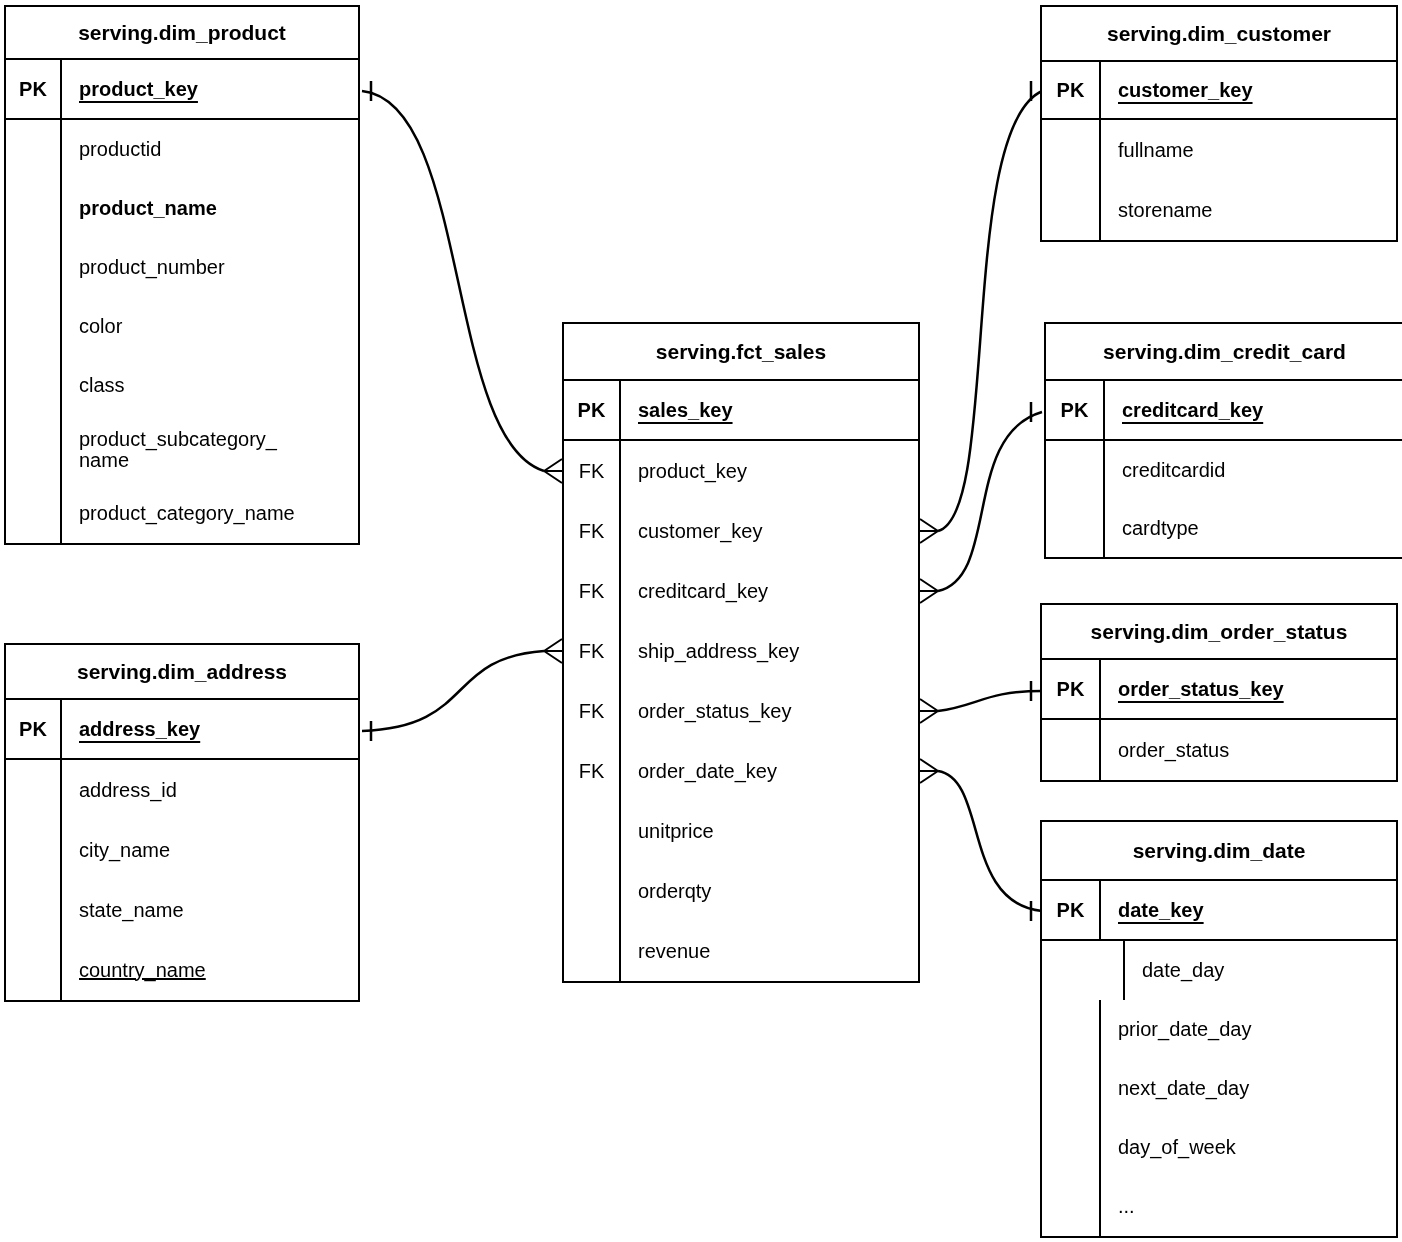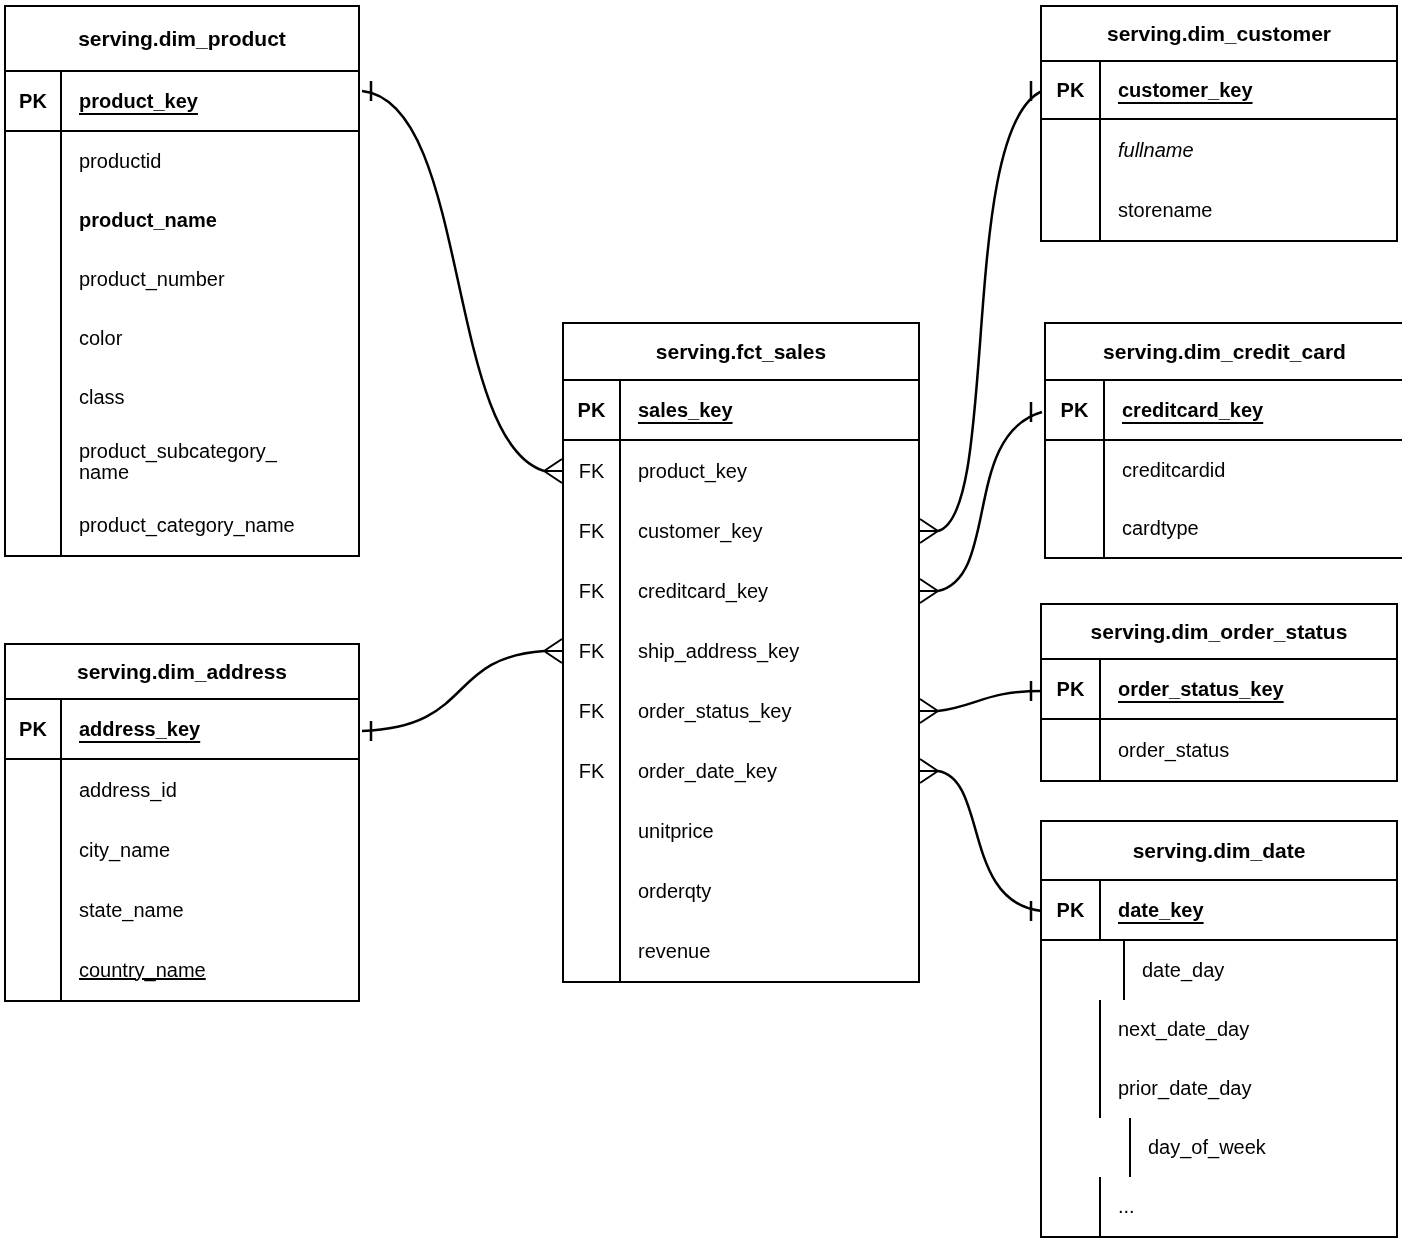--- a/index.html
+++ b/index.html
@@ -59,21 +59,21 @@
 
     <g>
       <path stroke-width="2.5" d="M 938 771 C 988 779, 962 903, 1042 911"></path>
       <path stroke-width="2" d="M 938 771 L 920 759 M 938 771 L 920 771 M 938 771 L 920 783"></path>
       <path stroke-width="2.5" d="M 1031 901 L 1031 921"></path>
     </g>
   </svg>
 
   <div id="tables-root">
       <div class="erd-table" style="left: 4px; top: 5px; width: 356px;">
-        <div class="t-title" style="height: 65px;">serving.dim_product</div>
+        <div class="t-title" style="height: 53px;">serving.dim_product</div>
         <div class="t-row pkrow" style="height: 60px;">
           <div class="keycell" style="width: 56px;">PK</div>
           <div class="namecell"><span>product_key</span></div>
         </div>
         <div class="t-row" style="height: 59px;">
           <div class="keycell" style="width: 56px;"></div>
           <div class="namecell">productid</div>
         </div>
         <div class="t-row" style="height: 59px; font-weight: bold;">
           <div class="keycell" style="width: 56px;"></div>
@@ -100,21 +100,21 @@
           <div class="keycell" style="width: 56px;"></div>
           <div class="namecell">product_category_name</div>
         </div>
       </div>
       <div class="erd-table" style="left: 1040px; top: 5px; width: 358px;">
         <div class="t-title" style="height: 55px;">serving.dim_customer</div>
         <div class="t-row pkrow" style="height: 58px;">
           <div class="keycell" style="width: 59px;">PK</div>
           <div class="namecell"><span>customer_key</span></div>
         </div>
-        <div class="t-row" style="height: 60px; font-style: italic;">
+        <div class="t-row" style="height: 60px;">
           <div class="keycell" style="width: 59px;"></div>
           <div class="namecell">fullname</div>
         </div>
         <div class="t-row" style="height: 60px;">
           <div class="keycell" style="width: 59px;"></div>
           <div class="namecell">storename</div>
         </div>
       </div>
       <div class="erd-table" style="left: 562px; top: 322px; width: 358px;">
         <div class="t-title" style="height: 57px;">serving.fct_sales</div>
@@ -190,27 +190,27 @@
         <div class="t-row pkrow" style="height: 60px;">
           <div class="keycell" style="width: 59px;">PK</div>
           <div class="namecell"><span>date_key</span></div>
         </div>
         <div class="t-row" style="height: 59px; padding-left: 24px;">
           <div class="keycell" style="width: 59px;"></div>
           <div class="namecell">date_day</div>
         </div>
         <div class="t-row" style="height: 59px;">
           <div class="keycell" style="width: 59px;"></div>
+          <div class="namecell">prior_date_day</div>
+        </div>
+        <div class="t-row" style="height: 59px;">
+          <div class="keycell" style="width: 59px;"></div>
           <div class="namecell">next_date_day</div>
         </div>
         <div class="t-row" style="height: 59px;">
-          <div class="keycell" style="width: 59px;"></div>
-          <div class="namecell">prior_date_day</div>
-        </div>
-        <div class="t-row" style="height: 59px; margin-left: 30px;">
           <div class="keycell" style="width: 59px;"></div>
           <div class="namecell">day_of_week</div>
         </div>
         <div class="t-row" style="height: 59px;">
           <div class="keycell" style="width: 59px;"></div>
           <div class="namecell">...</div>
         </div>
       </div>
       <div class="erd-table" style="left: 4px; top: 643px; width: 356px;">
         <div class="t-title" style="height: 55px;">serving.dim_address</div>

